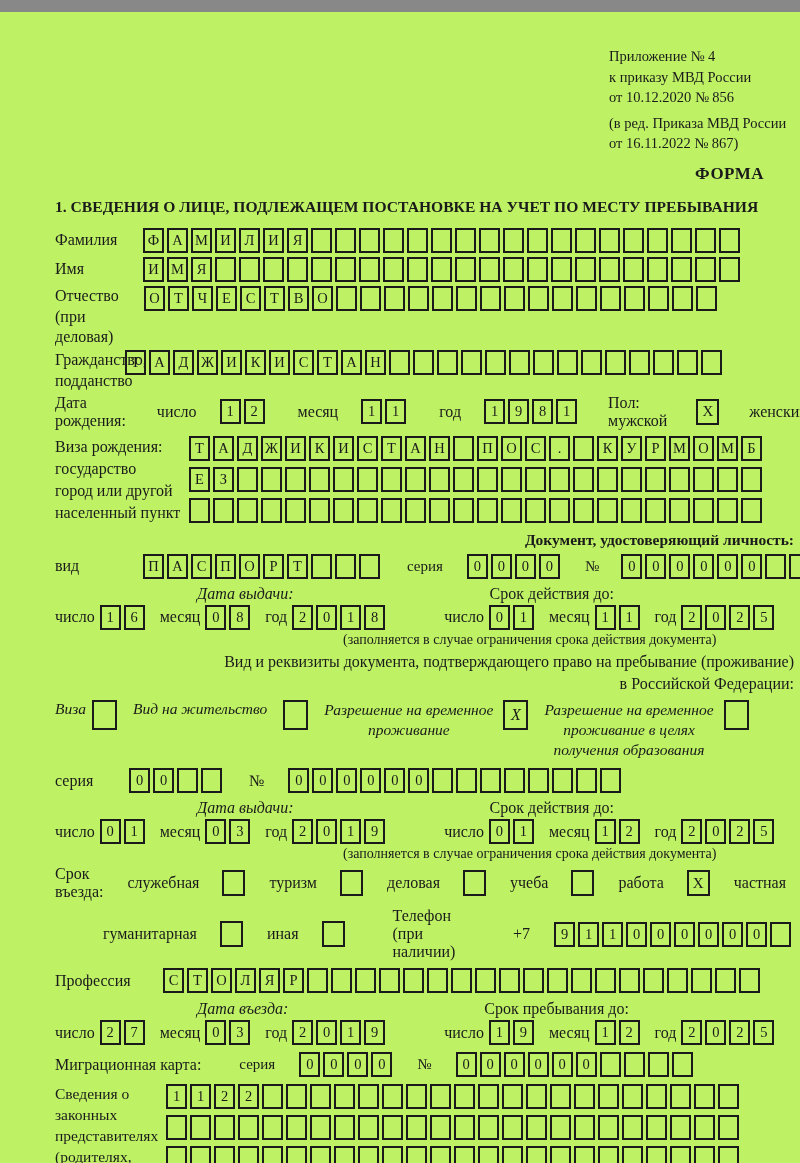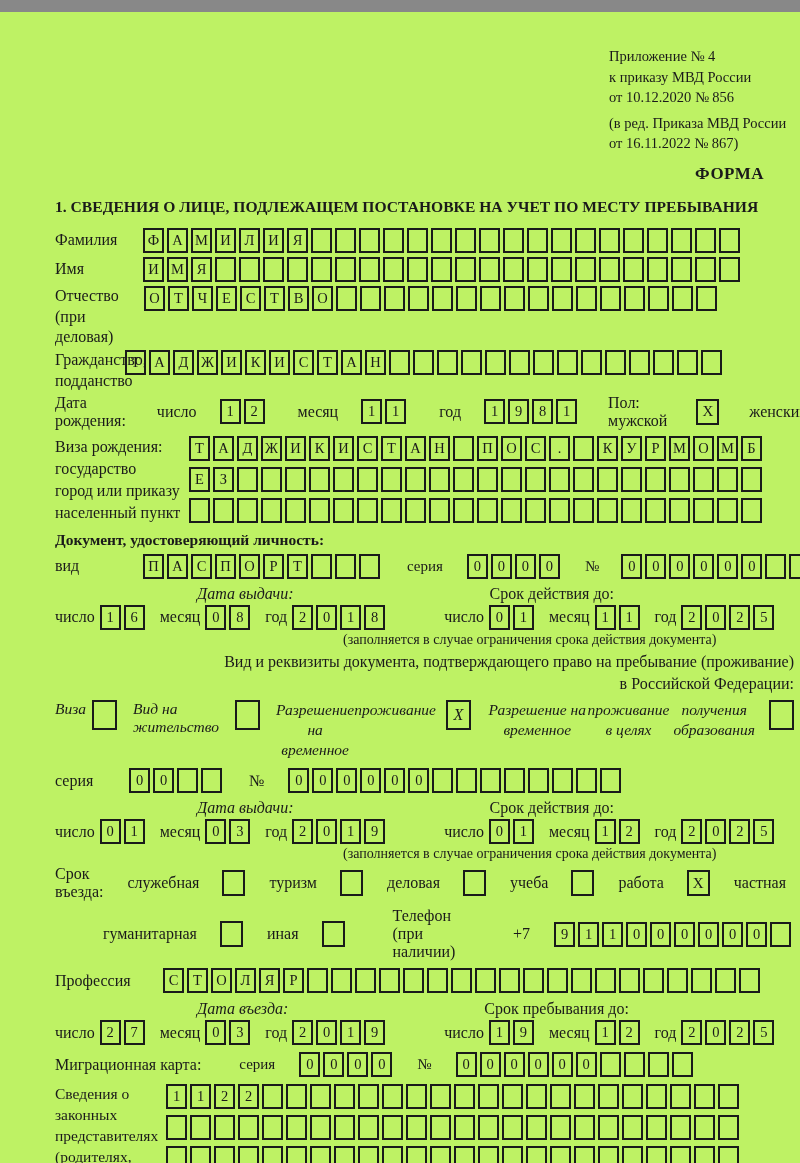--- a/index.html
+++ b/index.html
@@ -42,32 +42,32 @@
   .stack > .cellrow { margin-bottom: 6px; }
   .chk {
     width: 25px; height: 30px; border: 2px solid #1a1a1a; flex: none;
     display: flex; align-items: center; justify-content: center; font-size: 16px;
   }
   .chk2 {
     width: 23px; height: 26px; border: 2px solid #1a1a1a; flex: none;
     display: flex; align-items: center; justify-content: center; font-size: 15px;
     margin: 0 6px 0 5px;
   }
-  .doc-h { text-align: left; font-weight: bold; font-size: 15.5px; margin: 2px 0 5px 0; }
+  .doc-h { text-align: right; font-weight: bold; font-size: 15.5px; margin: 2px 0 5px 0; }
   .dlrow { display: flex; margin: 1px 0 2px 0; }
   .dl1 { margin-left: 142px; font-style: italic; }
   .dl2 { margin-left: 196px; }
   .daterow { display: flex; align-items: center; margin-bottom: 2px; }
   .dsl { margin-right: 5px; }
   .sp1 { margin-left: 12px; }
   .rg  { margin-left: 56px; }
   .noteR { font-size: 14px; margin-left: 288px; margin-bottom: 3px; }
   .intro { line-height: 1.4; text-align: right; }
   .rvp-row { display: flex; align-items: flex-start; margin: 4px 0 8px 0; font-size: 15.5px; font-style: italic; }
-  .optlines { display: flex; text-align: center; line-height: 1.3; }
+  .optlines { display: flex; flex-direction: column; text-align: center; line-height: 1.3; }
   .ml4{margin-left:4px}.ml6{margin-left:6px}.ml8{margin-left:8px}.ml10{margin-left:10px}
   .ml16{margin-left:16px}.ml20{margin-left:20px}.ml24{margin-left:24px}.ml48{margin-left:48px}
   .mr4{margin-right:4px}.mr6{margin-right:6px}
 </style>
 </head>
 <body>
 
 <div class="page">
 
   <div class="appendix">
@@ -234,21 +234,21 @@
     <span class="ml10 mr6">Пол: мужской</span>
     <span class="chk2">X</span>
     <span class="ml6 mr6">женский</span>
     <span class="chk2"></span>
   </div>
 
   <div class="frow-top">
     <span class="lwbp">
       <span>Виза рождения:</span><br>
       <span>государство</span><br>
-      <span>город или приказу</span><br>
+      <span>город или другой</span><br>
       <span>населенный пункт</span>
     </span>
     <span class="stack">
       <span class="cellrow">
           <span class="cell">Т</span>
           <span class="cell">А</span>
           <span class="cell">Д</span>
           <span class="cell">Ж</span>
           <span class="cell">И</span>
           <span class="cell">К</span>

